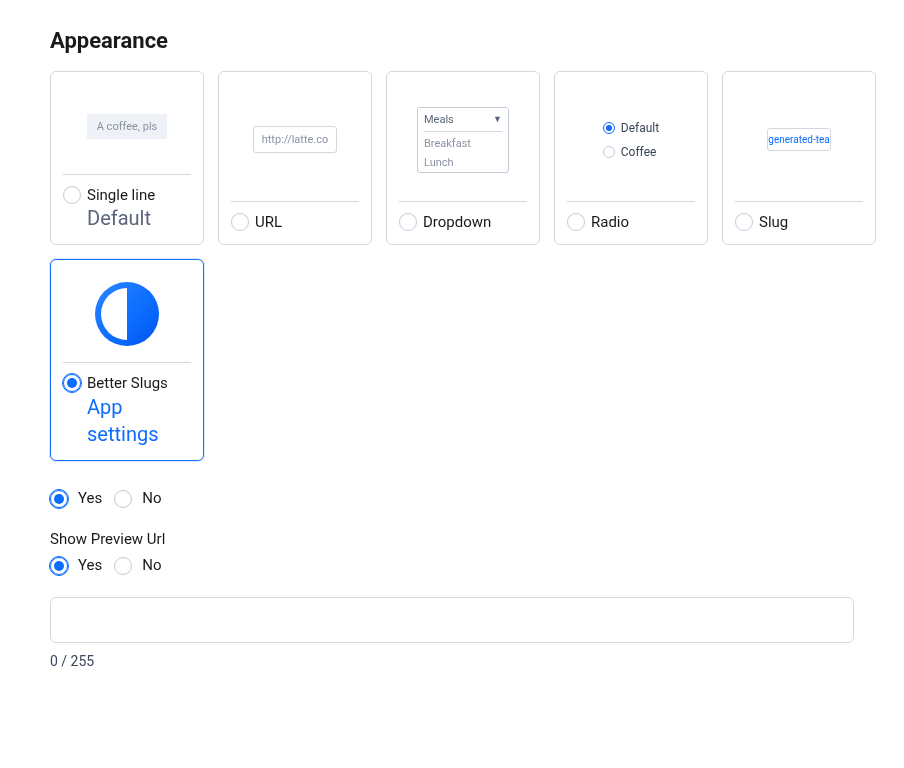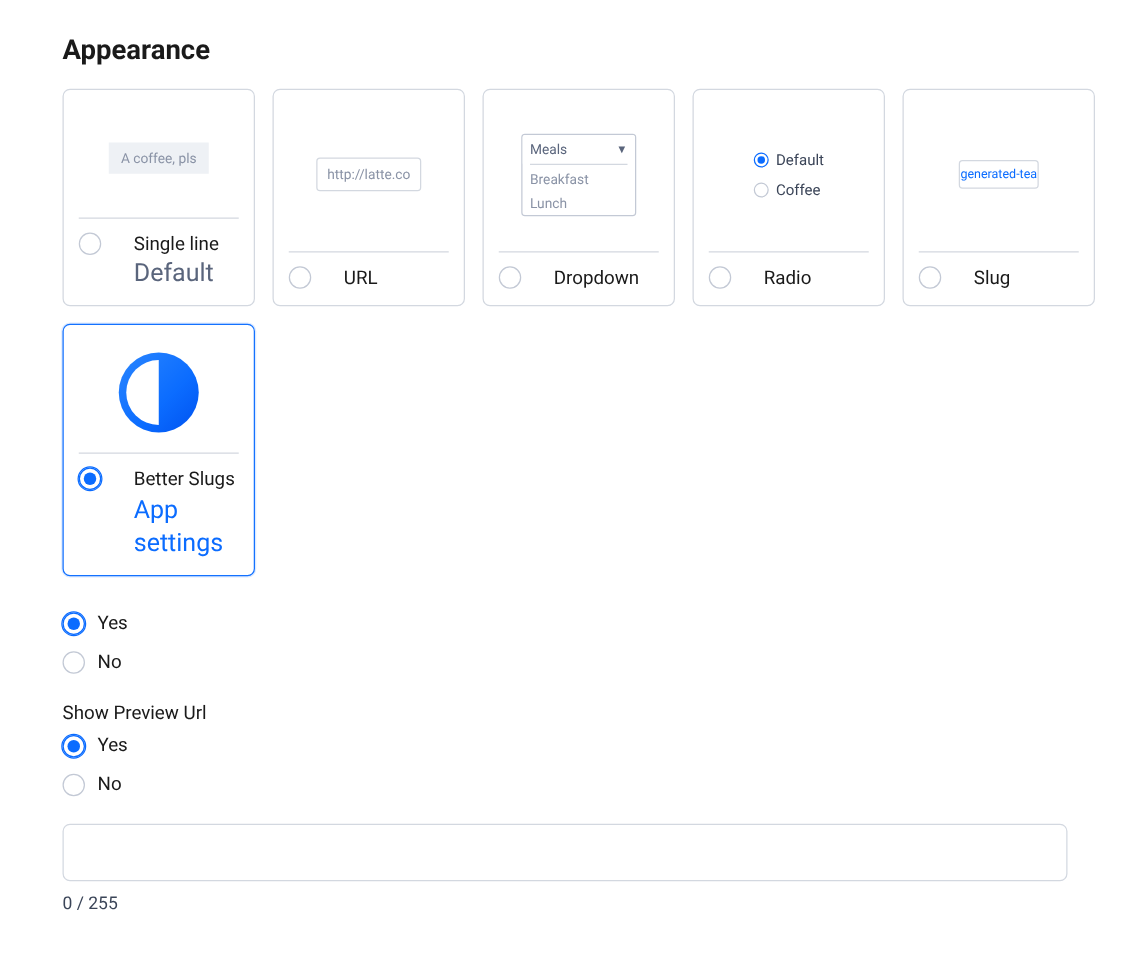--- a/index.html
+++ b/index.html
@@ -64,21 +64,21 @@
     padding:4px 0 6px 0;
   }
   .card .divider{
     height:1px;
     background:var(--border);
     margin:2px 0 10px 0;
   }
   .card .footer{
     display:flex;
     align-items:flex-start;
-    gap:26px;
+    gap:6px;
   }
   .radio{
     width:18px;height:18px;
     border-radius:50%;
     border:1.5px solid var(--border-strong);
     flex:0 0 auto;
     position:relative;
     background:#fff;
     margin-top:1px;
   }
@@ -158,21 +158,21 @@
     left:6px;top:6px;bottom:6px;
     width:26px;
     border-top-left-radius:52px;
     border-bottom-left-radius:52px;
     background:#fff;
   }
 
   
   .group{margin:0 0 22px 0}
   .group-label{font-size:15px;margin-bottom:8px}
-  .options{display:flex;flex-direction:column;gap:12px}
+  .options{display:flex;flex-direction:row;gap:12px}
   .opt-row{display:flex;align-items:center;gap:10px;font-size:15px;cursor:pointer}
 
   .help-input{
     width:100%;
     height:46px;
     border:1px solid var(--border);
     border-radius:6px;
     padding:0 12px;
     font-size:15px;
     outline:none;

